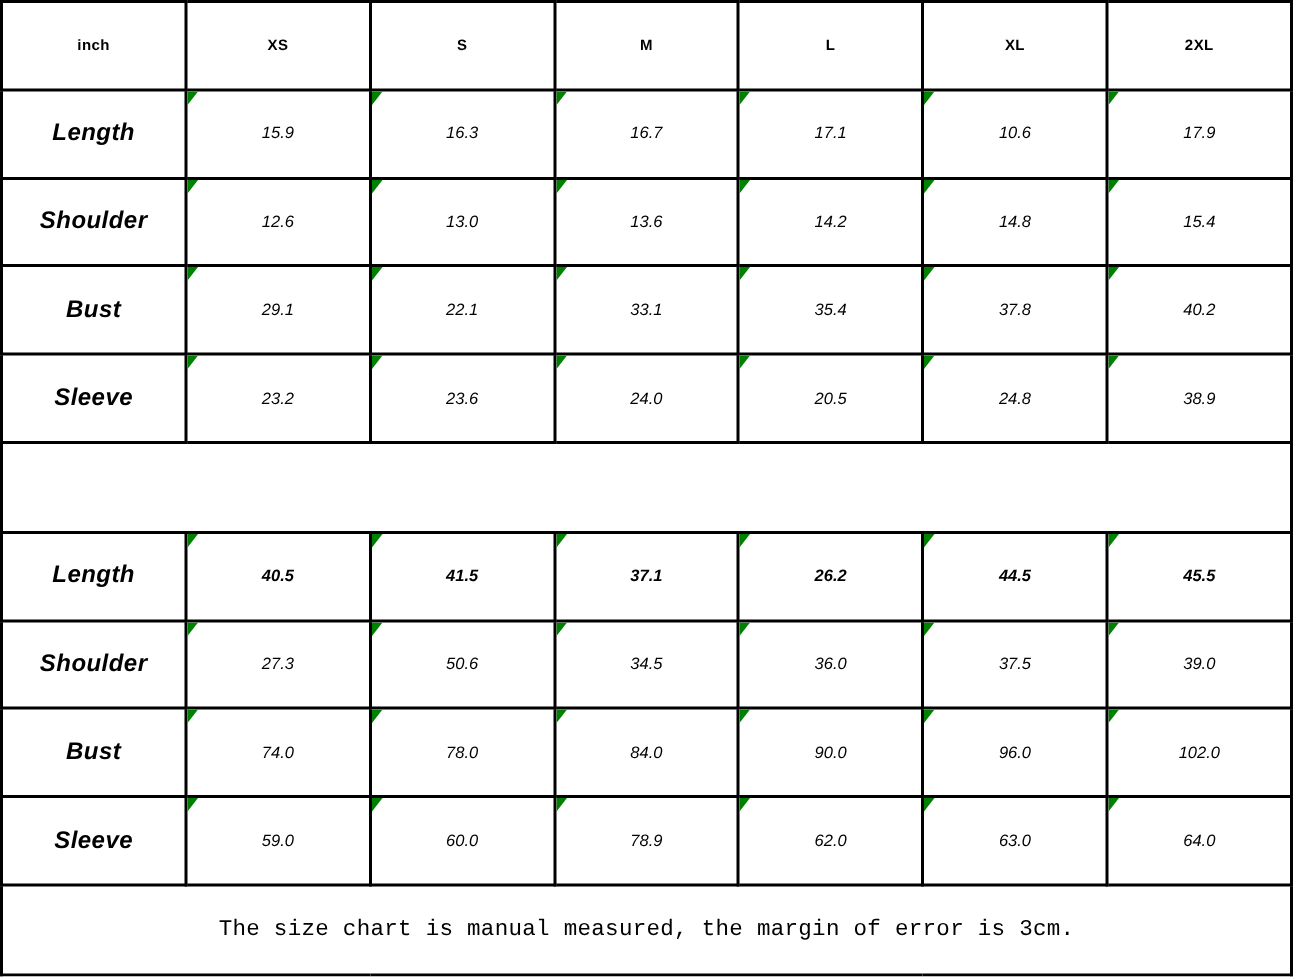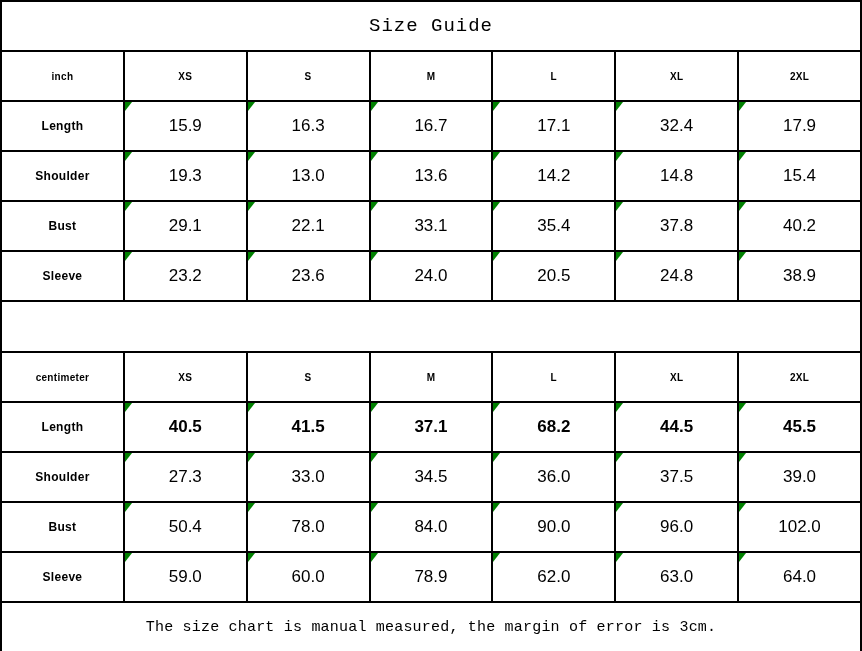--- a/index.html
+++ b/index.html
@@ -20,22 +20,22 @@
     overflow:hidden;
   }
   tr{height:50px;}
   td.title-cell{
     font-family:"Liberation Mono","DejaVu Sans Mono",monospace;
     font-size:19px;
     font-weight:400;
     letter-spacing:1px;
   }
   td.hd{font-weight:bold;font-size:10px;letter-spacing:.3px;}
-  td.lbl{font-weight:bold;font-size:12px;letter-spacing:.3px;}
-  td.val{font-size:17px;font-weight:400;}
+  td.lbl{font-weight:bold;font-size:16px;letter-spacing:.3px;font-style:italic;}
+  td.val{font-size:11px;font-weight:400;font-style:italic;}
   tr.bold-vals td.val{font-weight:bold;margin-left:48px;}
   td.gap-cell{border-left:2px solid #000;border-right:2px solid #000;}
   td.footer-cell{
     font-family:"Liberation Mono","DejaVu Sans Mono",monospace;
     font-size:15px;
     letter-spacing:0.2px;
   }
   .tri{
     position:absolute;top:0;left:0;
     width:0;height:0;
@@ -51,47 +51,44 @@
       <col>
       <col>
       <col>
       <col>
       <col>
       <col>
       <col>
     </colgroup>
 
   <tbody>
-      <tr>
-    <td colspan="7" class="title-cell">Size Guide</td>
-  </tr>
 
   <tr>
     <td class="hd">inch</td>
     <td class="hd">XS</td>
     <td class="hd">S</td>
     <td class="hd">M</td>
     <td class="hd">L</td>
     <td class="hd">XL</td>
     <td class="hd">2XL</td>
   </tr>
 
   <tr>
     <td class="lbl">Length</td>
     <td class="val"><span class="tri" style="border-top-color: rgb(0, 128, 0);"></span><span>15.9</span></td>
     <td class="val"><span class="tri" style="border-top-color: rgb(0, 128, 0);"></span><span>16.3</span></td>
     <td class="val"><span class="tri" style="border-top-color: rgb(0, 128, 0);"></span><span>16.7</span></td>
     <td class="val"><span class="tri" style="border-top-color: rgb(0, 128, 0);"></span><span>17.1</span></td>
-    <td class="val"><span class="tri" style="border-top-color: rgb(0, 128, 0);"></span><span>32.4</span></td>
+    <td class="val"><span class="tri" style="border-top-color: rgb(0, 128, 0);"></span><span>10.6</span></td>
     <td class="val"><span class="tri" style="border-top-color: rgb(0, 128, 0);"></span><span>17.9</span></td>
   </tr>
 
   <tr>
     <td class="lbl">Shoulder</td>
-    <td class="val"><span class="tri" style="border-top-color: rgb(0, 128, 0);"></span><span>19.3</span></td>
+    <td class="val"><span class="tri" style="border-top-color: rgb(0, 128, 0);"></span><span>12.6</span></td>
     <td class="val"><span class="tri" style="border-top-color: rgb(0, 128, 0);"></span><span>13.0</span></td>
     <td class="val"><span class="tri" style="border-top-color: rgb(0, 128, 0);"></span><span>13.6</span></td>
     <td class="val"><span class="tri" style="border-top-color: rgb(0, 128, 0);"></span><span>14.2</span></td>
     <td class="val"><span class="tri" style="border-top-color: rgb(0, 128, 0);"></span><span>14.8</span></td>
     <td class="val"><span class="tri" style="border-top-color: rgb(0, 128, 0);"></span><span>15.4</span></td>
   </tr>
 
   <tr>
     <td class="lbl">Bust</td>
     <td class="val"><span class="tri" style="border-top-color: rgb(0, 128, 0);"></span><span>29.1</span></td>
@@ -109,53 +106,44 @@
     <td class="val"><span class="tri" style="border-top-color: rgb(0, 128, 0);"></span><span>24.0</span></td>
     <td class="val"><span class="tri" style="border-top-color: rgb(0, 128, 0);"></span><span>20.5</span></td>
     <td class="val"><span class="tri" style="border-top-color: rgb(0, 128, 0);"></span><span>24.8</span></td>
     <td class="val"><span class="tri" style="border-top-color: rgb(0, 128, 0);"></span><span>38.9</span></td>
   </tr>
 
   <tr style="height:51px;">
     <td colspan="7" class="gap-cell"></td>
   </tr>
 
-  <tr>
-    <td class="hd">centimeter</td>
-    <td class="hd">XS</td>
-    <td class="hd">S</td>
-    <td class="hd">M</td>
-    <td class="hd">L</td>
-    <td class="hd">XL</td>
-    <td class="hd">2XL</td>
-  </tr>
 
   <tr class="bold-vals">
     <td class="lbl">Length</td>
     <td class="val"><span class="tri" style="border-top-color: rgb(0, 128, 0);"></span><span>40.5</span></td>
     <td class="val"><span class="tri" style="border-top-color: rgb(0, 128, 0);"></span><span>41.5</span></td>
     <td class="val"><span class="tri" style="border-top-color: rgb(0, 128, 0);"></span><span>37.1</span></td>
-    <td class="val"><span class="tri" style="border-top-color: rgb(0, 128, 0);"></span><span>68.2</span></td>
+    <td class="val"><span class="tri" style="border-top-color: rgb(0, 128, 0);"></span><span>26.2</span></td>
     <td class="val"><span class="tri" style="border-top-color: rgb(0, 128, 0);"></span><span>44.5</span></td>
     <td class="val"><span class="tri" style="border-top-color: rgb(0, 128, 0);"></span><span>45.5</span></td>
   </tr>
 
   <tr>
     <td class="lbl">Shoulder</td>
     <td class="val"><span class="tri" style="border-top-color: rgb(0, 128, 0);"></span><span>27.3</span></td>
-    <td class="val"><span class="tri" style="border-top-color: rgb(0, 128, 0);"></span><span>33.0</span></td>
+    <td class="val"><span class="tri" style="border-top-color: rgb(0, 128, 0);"></span><span>50.6</span></td>
     <td class="val"><span class="tri" style="border-top-color: rgb(0, 128, 0);"></span><span>34.5</span></td>
     <td class="val"><span class="tri" style="border-top-color: rgb(0, 128, 0);"></span><span>36.0</span></td>
     <td class="val"><span class="tri" style="border-top-color: rgb(0, 128, 0);"></span><span>37.5</span></td>
     <td class="val"><span class="tri" style="border-top-color: rgb(0, 128, 0);"></span><span>39.0</span></td>
   </tr>
 
   <tr>
     <td class="lbl">Bust</td>
-    <td class="val"><span class="tri" style="border-top-color: rgb(0, 128, 0);"></span><span>50.4</span></td>
+    <td class="val"><span class="tri" style="border-top-color: rgb(0, 128, 0);"></span><span>74.0</span></td>
     <td class="val"><span class="tri" style="border-top-color: rgb(0, 128, 0);"></span><span>78.0</span></td>
     <td class="val"><span class="tri" style="border-top-color: rgb(0, 128, 0);"></span><span>84.0</span></td>
     <td class="val"><span class="tri" style="border-top-color: rgb(0, 128, 0);"></span><span>90.0</span></td>
     <td class="val"><span class="tri" style="border-top-color: rgb(0, 128, 0);"></span><span>96.0</span></td>
     <td class="val"><span class="tri" style="border-top-color: rgb(0, 128, 0);"></span><span>102.0</span></td>
   </tr>
 
   <tr>
     <td class="lbl">Sleeve</td>
     <td class="val"><span class="tri" style="border-top-color: rgb(0, 128, 0);"></span><span>59.0</span></td>

